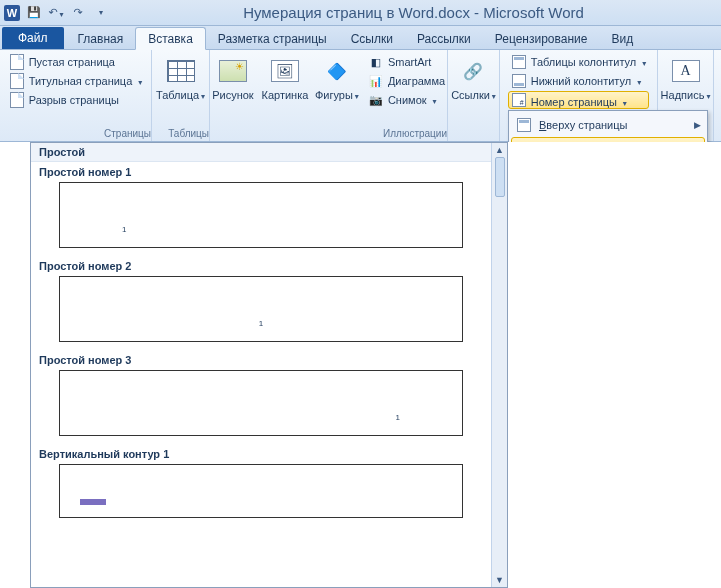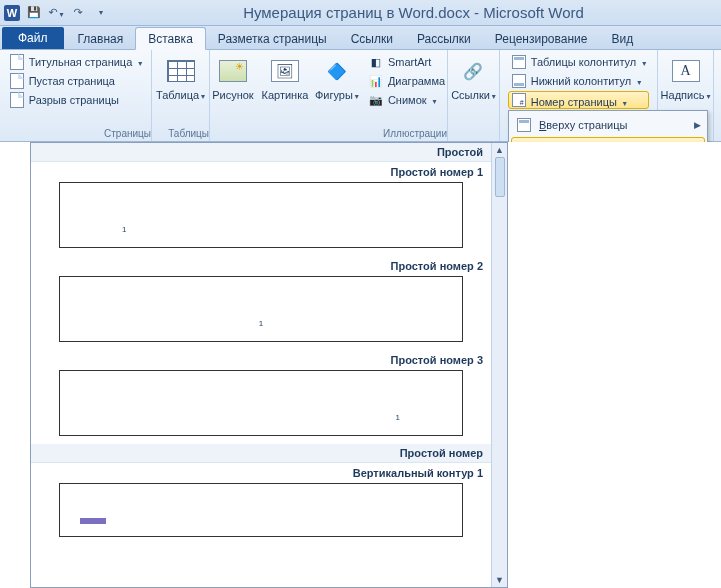--- a/index.html
+++ b/index.html
@@ -27,21 +27,21 @@
   .rbtn { display: flex; align-items: center; gap: 4px; padding: 1px 3px; font-size: 11px; color: #1e395b; white-space: nowrap; }
   .rbtn .ico { width: 16px; height: 16px; display: inline-flex; align-items: center; justify-content: center; }
   .bigbtn { display: flex; flex-direction: column; align-items: center; justify-content: flex-start; width: 48px; padding-top: 2px; font-size: 11px; color: #1e395b; text-align: center; gap: 2px; }
   .bigbtn .ico { width: 32px; height: 32px; display: flex; align-items: center; justify-content: center; }
   .bigbtn .lbl { line-height: 1.1; }
   .dd-caret::after { content: "▾"; font-size: 8px; margin-left: 2px; color: #3b5a82; }
 
   .rbtn.highlight { background: linear-gradient(#fff3c8, #ffe48a); border: 1px solid #e0b000; border-radius: 3px; padding: 0 2px; align-items: flex-end; }
 
   
-  .workarea { position: absolute; top: 142px; left: 0; right: 0; bottom: 0; background: #fff; text-align: right; }
+  .workarea { position: absolute; top: 142px; left: 0; right: 0; bottom: 0; background: #fff; }
   .gallery { position: absolute; left: 30px; top: 0; width: 478px; height: 446px; border: 1px solid #8a9fbb; background: #fff; display: flex; }
   .gallery-body { flex: 1; overflow: hidden; }
   .gal-section { background: #eef3fa; padding: 3px 8px; font-weight: bold; font-size: 11px; border-bottom: 1px solid #dce6f2; }
   .gal-item-title { padding: 4px 8px 2px; font-size: 11px; font-weight: bold; }
   .gal-preview { margin: 2px 28px 8px; height: 66px; border: 1px solid #333; background: #fff; position: relative; }
   .gal-preview .pn { position: absolute; font-size: 8px; }
   .gal-preview.big { height: 54px; }
   .gal-preview .lineB { position: absolute; left: 20px; width: 26px; bottom: 12px; height: 6px; background: #7a6fc0; }
   .scroll { width: 16px; background: #e7eef7; border-left: 1px solid #c1d3ea; display: flex; flex-direction: column; align-items: center; justify-content: space-between; padding: 2px 0; }
   .scroll .arr { font-size: 9px; color: #3b5a82; }
@@ -103,28 +103,28 @@
 
 <div class="ribbon">
 
   <div class="group" style="width:152px">
     <div class="group-body">
       <div class="vstack">
         <div class="rbtn">
             <span class="ico">
               <span class="i-page"></span>
             </span>
+            <span>Пустая страница</span>
+          </div>
+        <div class="rbtn">
+            <span class="ico">
+              <span class="i-page"></span>
+            </span>
             <span>Титульная страница</span>
             <span class="dd-caret"></span>
-          </div>
-        <div class="rbtn">
-            <span class="ico">
-              <span class="i-page"></span>
-            </span>
-            <span>Пустая страница</span>
           </div>
         <div class="rbtn">
             <span class="ico">
               <span class="i-page"></span>
             </span>
             <span>Разрыв страницы</span>
           </div>
       </div>
     </div>
     <div class="group-label">Страницы</div>
@@ -285,21 +285,20 @@
       <div class="gal-item-title">Простой номер 2</div>
       <div class="gal-preview">
         <span class="pn" style="left:50%; top:42px; transform:translateX(-50%)">1</span>
       </div>
 
       <div class="gal-item-title">Простой номер 3</div>
       <div class="gal-preview">
         <span class="pn" style="right:62px; top:42px">1</span>
       </div>
 
-      <div class="gal-section">Простой номер</div>
       <div class="gal-item-title">Вертикальный контур 1</div>
       <div class="gal-preview big">
         <span class="lineB"></span>
       </div>
     </div>
     <div class="scroll">
       <div class="arr">▲</div>
       <div class="thumb"></div>
       <div style="flex:1"></div>
       <div class="arr">▼</div>

